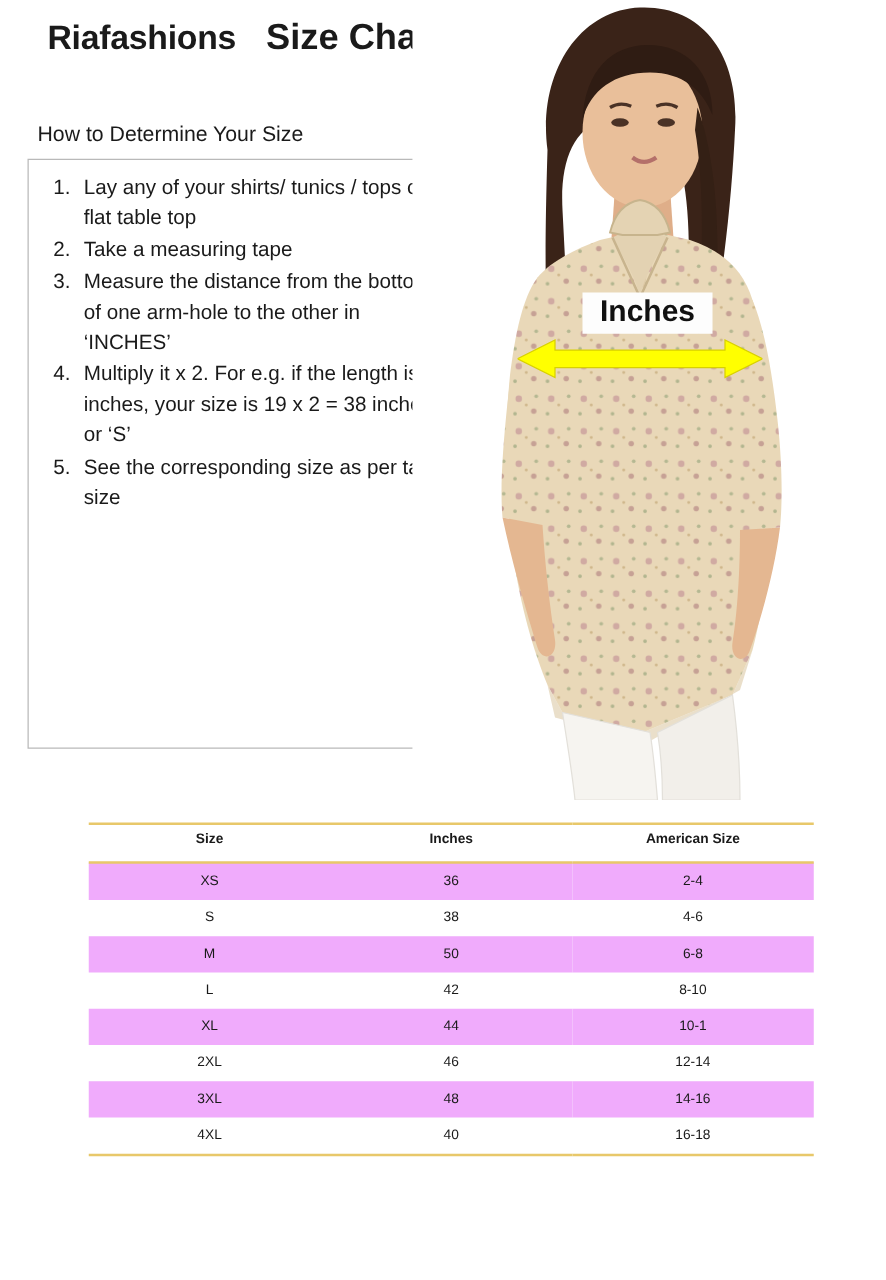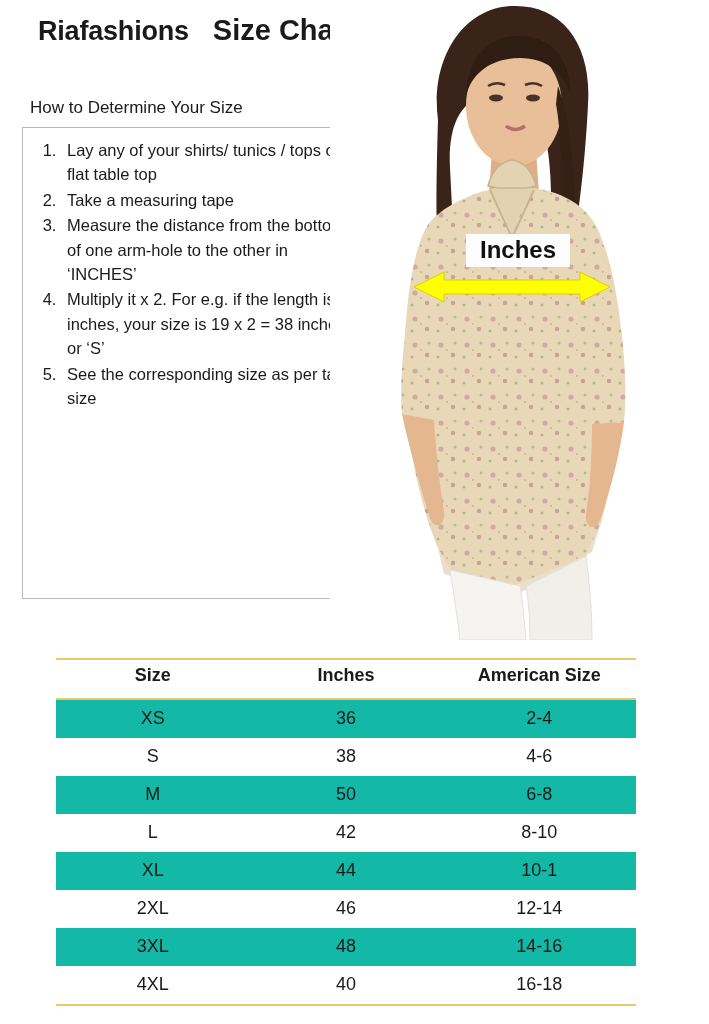--- a/index.html
+++ b/index.html
@@ -93,43 +93,43 @@
     position: absolute;
     left: 414px;
     top: 268px;
     width: 196px;
     height: 38px;
   }
 
   
   .size-table {
     position: absolute;
-    left: 56px;
+    left: 71px;
     top: 658px;
     width: 580px;
     border-collapse: collapse;
-    font-size: 18px;
+    font-size: 11px;
   }
   .size-table th,
   .size-table td {
     text-align: center;
     padding: 8px 0 9px 0;
     font-weight: normal;
   }
   .size-table th {
     font-weight: bold;
     padding-top: 5px;
     padding-bottom: 12px;
   }
   .size-table thead tr {
     border-top: 2px solid #e8c86a;
     border-bottom: 2px solid #e8c86a;
   }
   .size-table tbody tr.alt td {
-    background: #14b8a6;
+    background: #f0abfc;
   }
   .size-table tbody tr:last-child td {
     border-bottom: 2px solid #e8c86a;
   }
   .col-size { width: 33.33%; }
   .col-inches { width: 33.33%; }
   .col-american { width: 33.33%; }
 </style>
 </head>
 <body>

